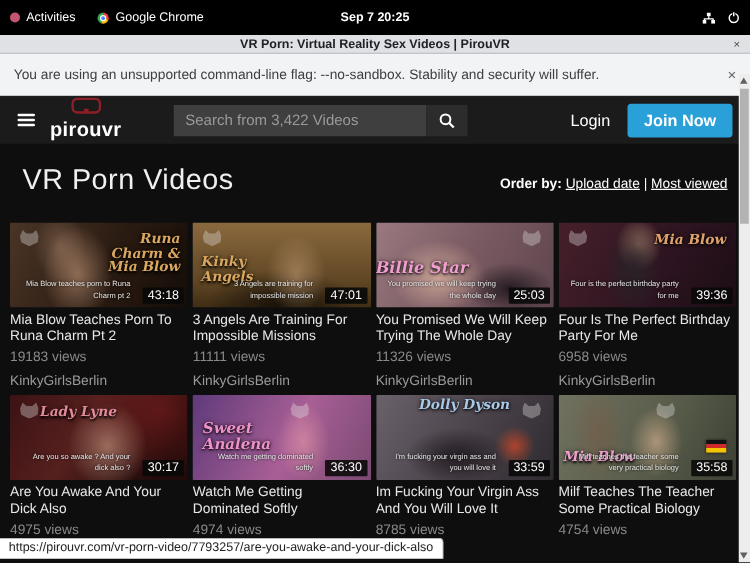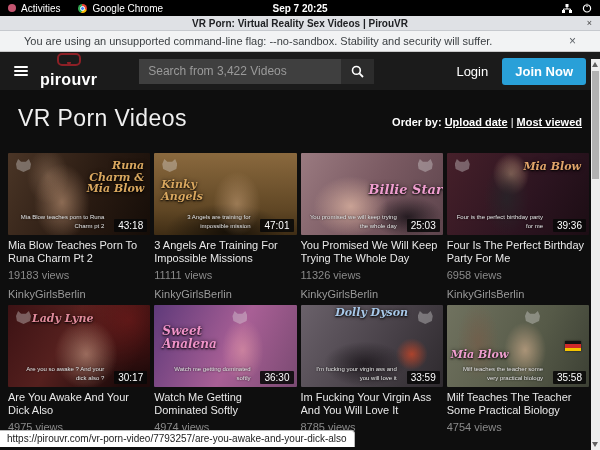--- a/index.html
+++ b/index.html
@@ -1,43 +1,43 @@
 <!DOCTYPE html>
 <html><head>
 <meta charset="utf-8">
 <style>
   * { margin:0; padding:0; box-sizing:border-box; }
   html,body { width:600px; height:450px; overflow:hidden; background:#0e0e0e;
     font-family:"Liberation Sans", sans-serif; }
   .stage { position:relative; width:600px; height:450px; overflow:hidden; }
 
   
-  .sysbar { height:16px; background:#000; color:#fff; display:flex; align-items:center;
+  .sysbar { height:28px; background:#000; color:#fff; display:flex; align-items:center;
     font-size:10px; padding:0 8px; gap:6px; }
   .sys-left { display:flex; align-items:center; gap:18px; }
   .sys-item { display:flex; align-items:center; gap:5px; cursor:default; }
   .dot { width:8px; height:8px; border-radius:50%; background:#c45570; display:inline-block; }
   .chrome-ico { width:9px; height:9px; border-radius:50%;
     background:conic-gradient(#ea4335 0 30%, #fbbc05 30% 55%, #34a853 55% 100%); position:relative; }
   .chrome-ico::after { content:""; position:absolute; inset:2px; border-radius:50%;
     background:#4285f4; border:1px solid #fff; }
   .sys-clock { position:absolute; left:0; right:0; text-align:center; font-weight:bold; }
   .sys-right { margin-left:auto; display:flex; gap:10px; align-items:center; z-index:2; }
   .sys-right svg { display:block; }
 
   
   .tabstrip { height:15px; background:#dfe1e5; border-bottom:1px solid #c6c9ce;
     display:flex; align-items:center; position:relative;padding-left:22px; }
   .tab-title { position:absolute; left:0; right:0; text-align:center; font-size:10px;
     color:#202124; font-weight:bold; }
   .tab-close { margin-left:auto; margin-right:8px; font-size:9px; color:#444; z-index:2; cursor:pointer; }
 
   
-  .infobar { height:21px; background:#f2f3f4; border-bottom:1px solid #c9c9c9;
-    display:flex; align-items:center; padding:0 24px; font-size:11px; color:#3c4043; }
+  .infobar { height:34px; background:#f2f3f4; border-bottom:1px solid #c9c9c9;
+    display:flex; align-items:center; padding:0 11px; font-size:11px; color:#3c4043; }
   .info-close { margin-left:auto; color:#5f6368; font-size:12px; cursor:pointer; }
 
   
   .page { position:relative; height:391px; background:#0e0e0e; overflow:hidden; }
 
   .hdr { height:38px; background:#1b1b1b; display:flex; align-items:center; padding:0 14px; }
   .burger { width:14px; display:flex; flex-direction:column; gap:2px; cursor:pointer; margin-right:12px; }
   .burger i { display:block; height:2px; background:#fff; border-radius:1px; }
   .brand { display:flex; align-items:center; gap:4px; cursor:pointer;flex-direction:column; }
   .brand-text { color:#fff; font-weight:bold; font-size:16px; letter-spacing:.3px; }
@@ -53,26 +53,26 @@
     border-radius:3px; padding:6px 13px; cursor:pointer; }
 
   .nav { display:flex; gap:2px; height:20px; background:#0e0e0e; }
   .nav-item { flex:1; background:#242424; color:#9a9a9a; font-size:11px; font-weight:bold;
     display:flex; align-items:center; justify-content:center; cursor:pointer; }
 
   .head-row { display:flex; align-items:flex-end; padding:15px 18px 21px 18px; }
   h1 { color:#f0f0f0; font-size:23px; font-weight:400; letter-spacing:.4px; }
   .orderby { margin-left:auto; font-size:11px; color:#fff; padding-bottom:4px; }
   .orderby b { font-weight:bold; }
-  .orderby a { color:#fff; font-weight:bold; text-decoration:underline; cursor:pointer; }
+  .orderby a { color:#fff; font-weight:normal; text-decoration:underline; cursor:pointer; }
 
   .grid { display:grid; grid-template-columns:repeat(4,1fr); column-gap:4px; row-gap:5px;
     padding:0 11px 0 8px; }
   .card { cursor:pointer; }
-  .thumb { position:relative; height:82px; overflow:hidden; border-radius:1px; }
+  .thumb { position:relative; height:68px; overflow:hidden; border-radius:1px; }
   .overlay { position:absolute; font-family:"DejaVu Serif", serif; font-style:italic;
     font-weight:bold; font-size:11px; line-height:1.05; text-shadow:0 1px 2px #000, 0 0 4px rgba(0,0,0,.6); }
   .caption { position:absolute; bottom:5px; left:6px; right:46px; text-align:right;
     font-size:6px; line-height:1.4; color:#e8e8e8; text-shadow:0 0 2px #000; }
   .duration { position:absolute; right:3px; bottom:3px; background:rgba(8,8,8,.88);
     color:#fff; font-size:10px; padding:1px 4px; border-radius:1px; }
   .cat { position:absolute; top:6px; left:8px; width:15px; height:13px;
     background:rgba(230,230,230,.35);
     clip-path:polygon(0% 38%, 14% 0%, 34% 22%, 66% 22%, 86% 0%, 100% 38%, 94% 76%, 50% 100%, 6% 76%); }
   .t3 .cat, .t7 .cat { left:auto; right:10px; }
@@ -80,21 +80,21 @@
   .flag { position:absolute; right:8px; top:36px; width:16px; height:10px;
     background:linear-gradient(#111 0 33%, #cf2a2a 33% 66%, #f5c400 66% 100%);
     box-shadow:0 0 2px rgba(0,0,0,.7); }
   .vtitle { margin-top:4px; color:#e8e8e8; font-size:11px; line-height:1.14; max-height:25px;
     overflow:hidden; }
   .views { margin-top:5px; color:#8a8a8a; font-size:11px; }
   .studio { margin-top:7px; color:#9a9a9a; font-size:11px; }
 
   .t1 .overlay { right:6px; top:7px; text-align:right; max-width:72px; }
   .t2 .overlay { left:7px; top:26px; max-width:70px; }
-  .t3 .overlay { left:0; right:0; top:30px; text-align:right; font-size:13px; }
+  .t3 .overlay { left:0; right:0; top:30px; text-align:left; font-size:13px; }
   .t4 .overlay { right:8px; top:8px; text-align:right; max-width:80px; }
   .t5 .overlay { left:24px; top:8px; max-width:70px; }
   .t6 .overlay { left:8px; top:20px; max-width:86px; font-size:12px; }
   .t7 .overlay { left:0; right:0; top:2px; text-align:center; }
   .t8 .overlay { left:4px; top:44px; max-width:78px; }
 
   .t1 { background:radial-gradient(ellipse 40px 55px at 38% 60%, rgba(214,168,134,.55), rgba(214,168,134,0) 70%),
         radial-gradient(ellipse 30px 40px at 28% 28%, rgba(200,160,130,.35), rgba(0,0,0,0) 70%),
         linear-gradient(115deg,#4a3526,#2a1b12 55%,#150d08); }
   .t2 { background:radial-gradient(ellipse 34px 46px at 58% 62%, rgba(210,170,130,.5), rgba(0,0,0,0) 70%),

